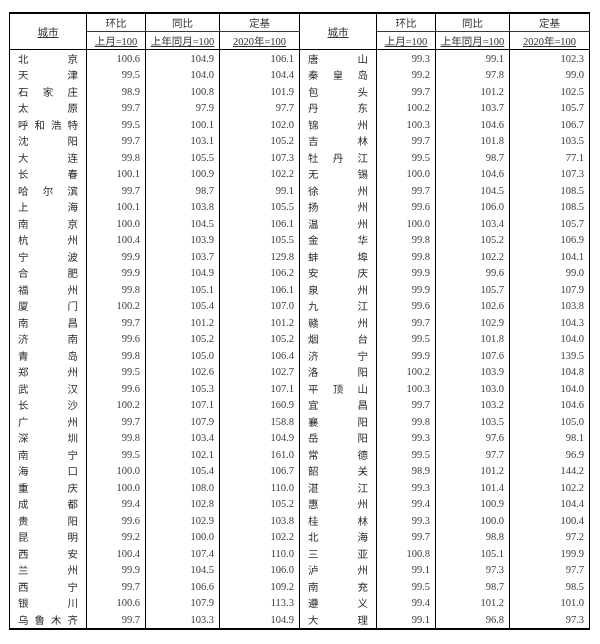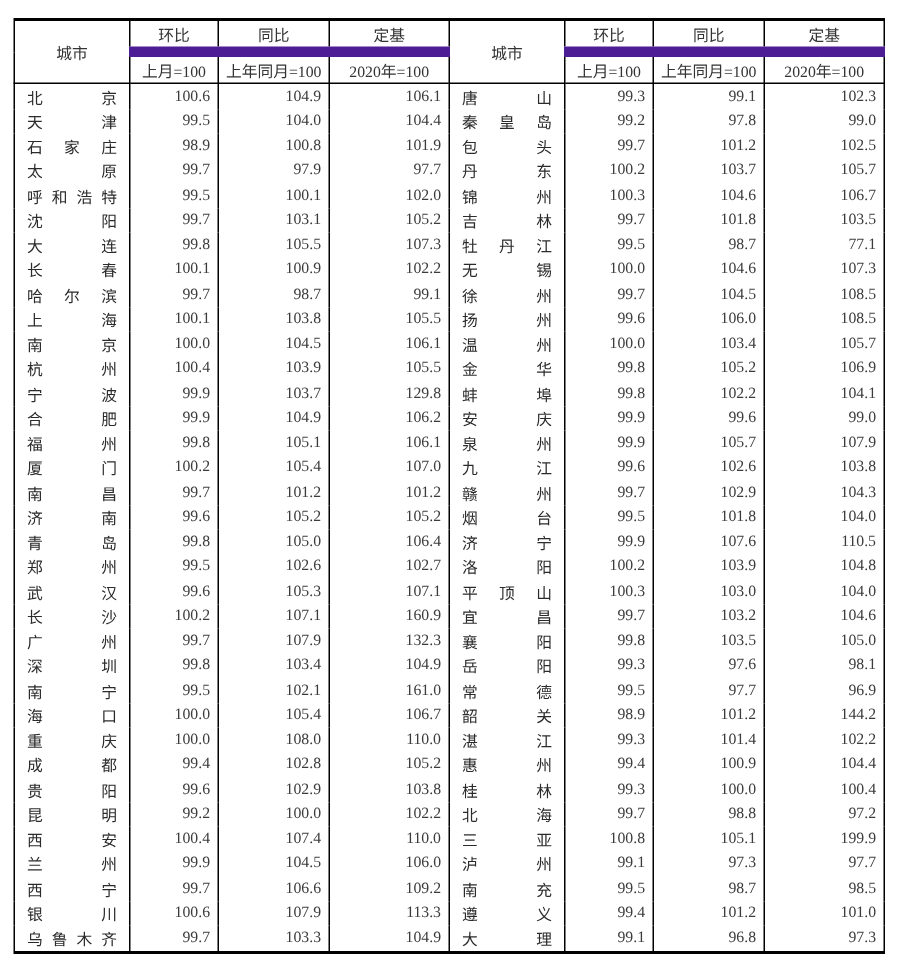--- a/index.html
+++ b/index.html
@@ -31,22 +31,22 @@
     white-space: nowrap;
   }
   thead th {
     height: 17px;
     font-size: 10.5px;
     text-align: center;
     color: #333333;
     border-left: 1px solid #000000;
     border-right: 1px solid #000000;
   }
-  th.col-h { border-bottom: 7px solid #4c1d95; }
-  th.city-h, th.sub-h { border-bottom: 1.5px solid #000000; }
+  th.col-h { border-bottom: 1px solid #4c1d95; }
+  th.city-h, th.sub-h { border-bottom: 1.5px solid #000000; text-decoration: underline; }
   tbody td {
     height: 16.5px;
     font-size: 10.5px;
     border-left: 1px solid #000000;
     border-right: 1px solid #000000;
   }
   td.city {
     text-align: justify;
     text-align-last: justify;
     -moz-text-align-last: justify;
@@ -277,21 +277,21 @@
           <td class="num">104.0</td>
         </tr>
         <tr>
           <td class="city">青岛</td>
           <td class="num">99.8</td>
           <td class="num">105.0</td>
           <td class="num">106.4</td>
           <td class="city">济宁</td>
           <td class="num">99.9</td>
           <td class="num">107.6</td>
-          <td class="num">110.5</td>
+          <td class="num">139.5</td>
         </tr>
         <tr>
           <td class="city">郑州</td>
           <td class="num">99.5</td>
           <td class="num">102.6</td>
           <td class="num">102.7</td>
           <td class="city">洛阳</td>
           <td class="num">100.2</td>
           <td class="num">103.9</td>
           <td class="num">104.8</td>
@@ -313,21 +313,21 @@
           <td class="num">160.9</td>
           <td class="city">宜昌</td>
           <td class="num">99.7</td>
           <td class="num">103.2</td>
           <td class="num">104.6</td>
         </tr>
         <tr>
           <td class="city">广州</td>
           <td class="num">99.7</td>
           <td class="num">107.9</td>
-          <td class="num">132.3</td>
+          <td class="num">158.8</td>
           <td class="city">襄阳</td>
           <td class="num">99.8</td>
           <td class="num">103.5</td>
           <td class="num">105.0</td>
         </tr>
         <tr>
           <td class="city">深圳</td>
           <td class="num">99.8</td>
           <td class="num">103.4</td>
           <td class="num">104.9</td>

